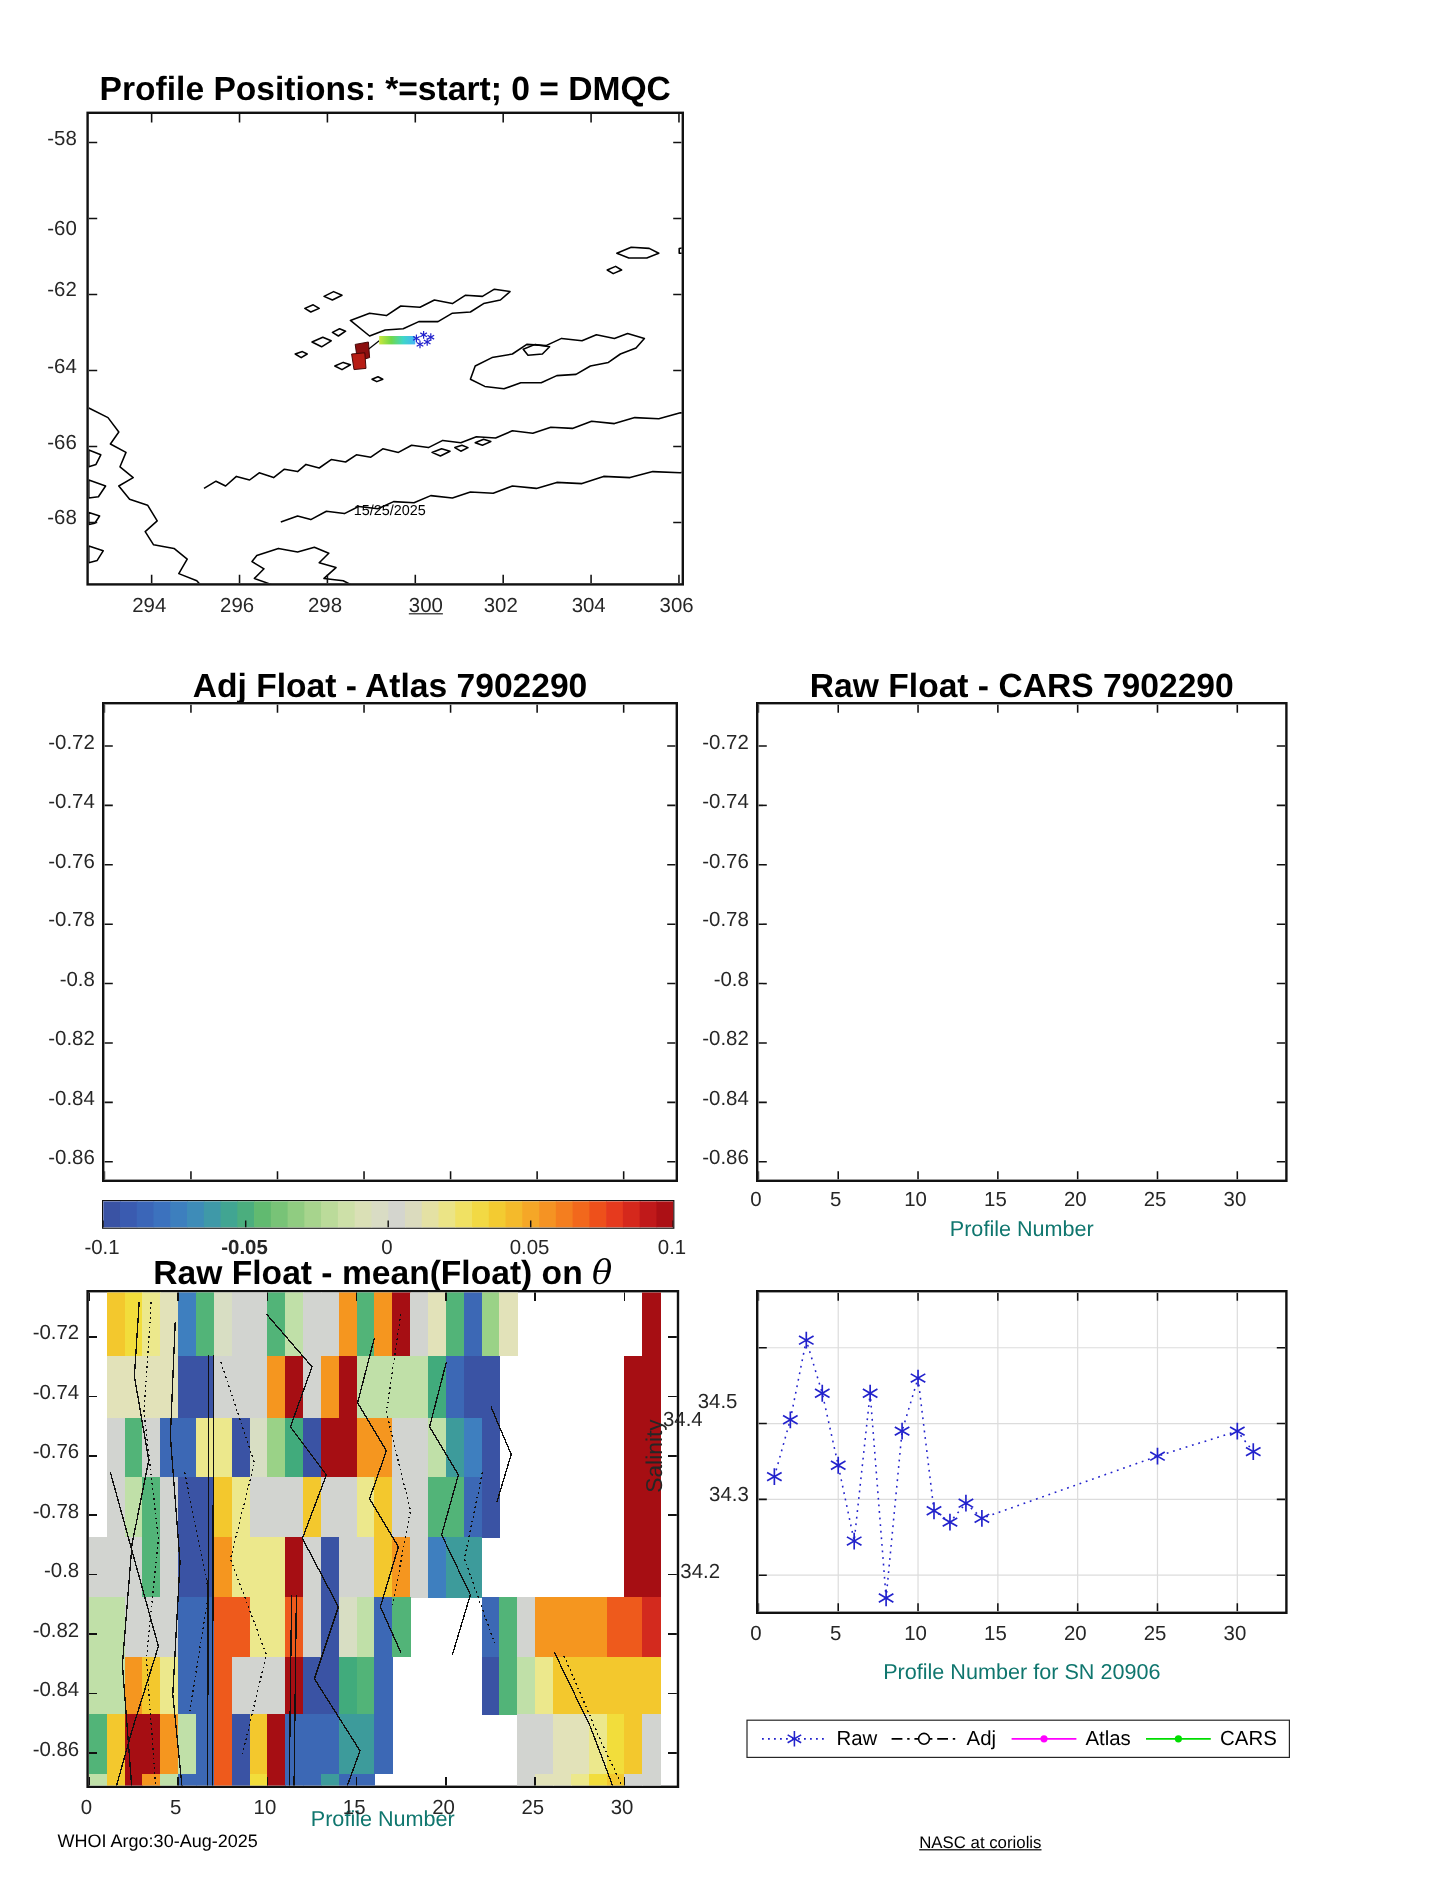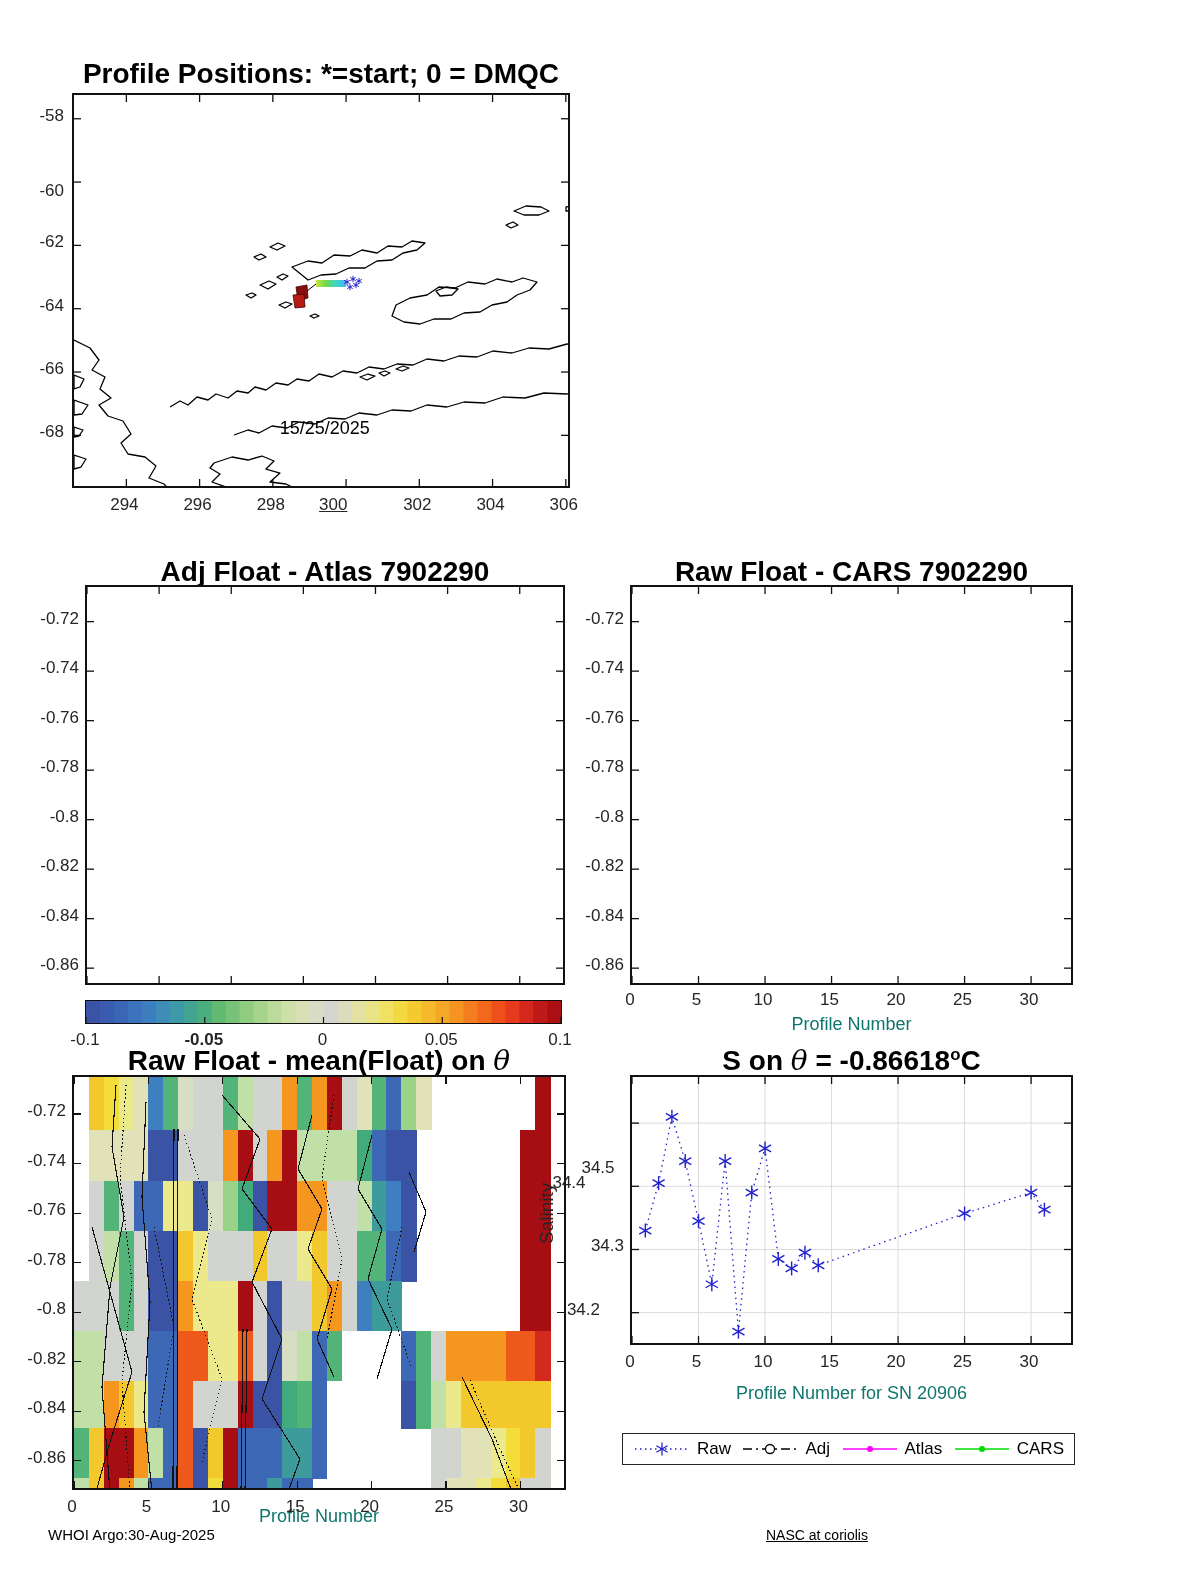--- a/index.html
+++ b/index.html
@@ -102,21 +102,21 @@
         <line x1="0" y1="150.38461538461547" x2="7" y2="150.38461538461547" stroke="#111" stroke-width="1.3"></line>
         <line x1="487" y1="150.38461538461547" x2="494" y2="150.38461538461547" stroke="#111" stroke-width="1.3"></line>
         <line x1="0" y1="213.70445344129564" x2="7" y2="213.70445344129564" stroke="#111" stroke-width="1.3"></line>
         <line x1="487" y1="213.70445344129564" x2="494" y2="213.70445344129564" stroke="#111" stroke-width="1.3"></line>
         <line x1="0" y1="277.02429149797587" x2="7" y2="277.02429149797587" stroke="#111" stroke-width="1.3"></line>
         <line x1="487" y1="277.02429149797587" x2="494" y2="277.02429149797587" stroke="#111" stroke-width="1.3"></line>
         <line x1="0" y1="340.34412955465604" x2="7" y2="340.34412955465604" stroke="#111" stroke-width="1.3"></line>
         <line x1="487" y1="340.34412955465604" x2="494" y2="340.34412955465604" stroke="#111" stroke-width="1.3"></line>
       </svg>
     </div>
-  <div class="tk" id="map-date" style="font-size: 18px; color: rgb(0, 0, 0); left: 254.789px; top: 417.514px; width: 140px; text-align: center;">15/25/2025</div>
+  <div class="tk" id="map-date" style="font-size: 12px; color: rgb(0, 0, 0); left: 254.789px; top: 417.514px; width: 140px; text-align: center;">15/25/2025</div>
 
   <div class="title" style="left:85px;top:556px;width:480px;">Adj Float - Atlas  7902290</div>
   <div class="panel" id="adj-panel" style="left:85px;top:585px;width:480px;height:400px;">
       <svg width="476" height="396" viewBox="0 0 476 396">
         <line x1="0" y1="0" x2="0" y2="7" stroke="#111" stroke-width="1.3"></line>
         <line x1="0" y1="389" x2="0" y2="396" stroke="#111" stroke-width="1.3"></line>
         <line x1="72.12121212121212" y1="0" x2="72.12121212121212" y2="7" stroke="#111" stroke-width="1.3"></line>
         <line x1="72.12121212121212" y1="389" x2="72.12121212121212" y2="396" stroke="#111" stroke-width="1.3"></line>
         <line x1="144.24242424242425" y1="0" x2="144.24242424242425" y2="7" stroke="#111" stroke-width="1.3"></line>
         <line x1="144.24242424242425" y1="389" x2="144.24242424242425" y2="396" stroke="#111" stroke-width="1.3"></line>
@@ -504,23 +504,20 @@
         <line x1="0" y1="284.72891566265054" x2="7" y2="284.72891566265054" stroke="#111" stroke-width="1.3"></line>
         <line x1="483" y1="284.72891566265054" x2="490" y2="284.72891566265054" stroke="#111" stroke-width="1.3"></line>
         <line x1="0" y1="334.24698795180717" x2="7" y2="334.24698795180717" stroke="#111" stroke-width="1.3"></line>
         <line x1="483" y1="334.24698795180717" x2="490" y2="334.24698795180717" stroke="#111" stroke-width="1.3"></line>
         <line x1="0" y1="383.76506024096386" x2="7" y2="383.76506024096386" stroke="#111" stroke-width="1.3"></line>
         <line x1="483" y1="383.76506024096386" x2="490" y2="383.76506024096386" stroke="#111" stroke-width="1.3"></line>
       </svg>
     </div>
   <div class="axlabel" style="left:72px;top:1506px;width:494px;">Profile Number</div>
 
-  <div class="title" style="left:630px;top:1044px;width:443px;">
-    <span>S on </span><span class="theta s-theta">θ</span><span> = -0.86618</span><sup>o</sup><span>C</span>
-  </div>
   <div class="panel" id="s-panel" style="left:630px;top:1075px;width:443px;height:270px;">
       <svg width="439" height="266" viewBox="0 0 439 266">
         <g stroke="#DCDCDC" stroke-width="1">
           <line x1="66.51515151515152" y1="0" x2="66.51515151515152" y2="266"></line>
           <line x1="133.03030303030303" y1="0" x2="133.03030303030303" y2="266"></line>
           <line x1="199.54545454545453" y1="0" x2="199.54545454545453" y2="266"></line>
           <line x1="266.06060606060606" y1="0" x2="266.06060606060606" y2="266"></line>
           <line x1="332.57575757575756" y1="0" x2="332.57575757575756" y2="266"></line>
           <line x1="399.09090909090907" y1="0" x2="399.09090909090907" y2="266"></line>
           <line x1="0" y1="46.12351543943025" x2="439" y2="46.12351543943025"></line>
@@ -638,21 +635,21 @@
         </svg>
         <span class="lab">CARS</span>
       </span>
     </div>
 
   <div class="foot" style="left:48px;top:1526px;font-size:15px;">WHOI Argo:30-Aug-2025</div>
   <div class="foot" style="left:766px;top:1527px;font-size:14px;text-decoration:underline;">NASC at coriolis</div>
 <div class="tk " style="left: 99.3662px; top: 495px; width: 50px; text-align: center;">294</div>
     <div class="tk " style="left: 172.606px; top: 495px; width: 50px; text-align: center;">296</div>
     <div class="tk " style="left: 245.845px; top: 495px; width: 50px; text-align: center;">298</div>
-    <div class="tk " style="left: 319.085px; top: 495px; width: 50px; text-align: left; text-decoration: underline;">300</div>
+    <div class="tk " style="left: 319.085px; top: 495px; width: 50px; text-align: right; text-decoration: underline;">300</div>
     <div class="tk " style="left: 392.324px; top: 495px; width: 50px; text-align: center;">302</div>
     <div class="tk " style="left: 465.563px; top: 495px; width: 50px; text-align: center;">304</div>
     <div class="tk " style="left: 538.803px; top: 495px; width: 50px; text-align: center;">306</div>
     <div class="tk " style="left: 18px; top: 105.745px; width: 46px; text-align: right;">-58</div>
     <div class="tk " style="left: 18px; top: 181px; width: 46px; text-align: right;">-60</div>
     <div class="tk " style="left: 18px; top: 232.385px; width: 46px; text-align: right;">-62</div>
     <div class="tk " style="left: 18px; top: 295.704px; width: 46px; text-align: right;">-64</div>
     <div class="tk " style="left: 18px; top: 359.024px; width: 46px; text-align: right;">-66</div>
     <div class="tk " style="left: 18px; top: 422.344px; width: 46px; text-align: right;">-68</div>
     <div class="tk " style="left: 27px; top: 608.65px; width: 52px; text-align: right;">-0.72</div>

